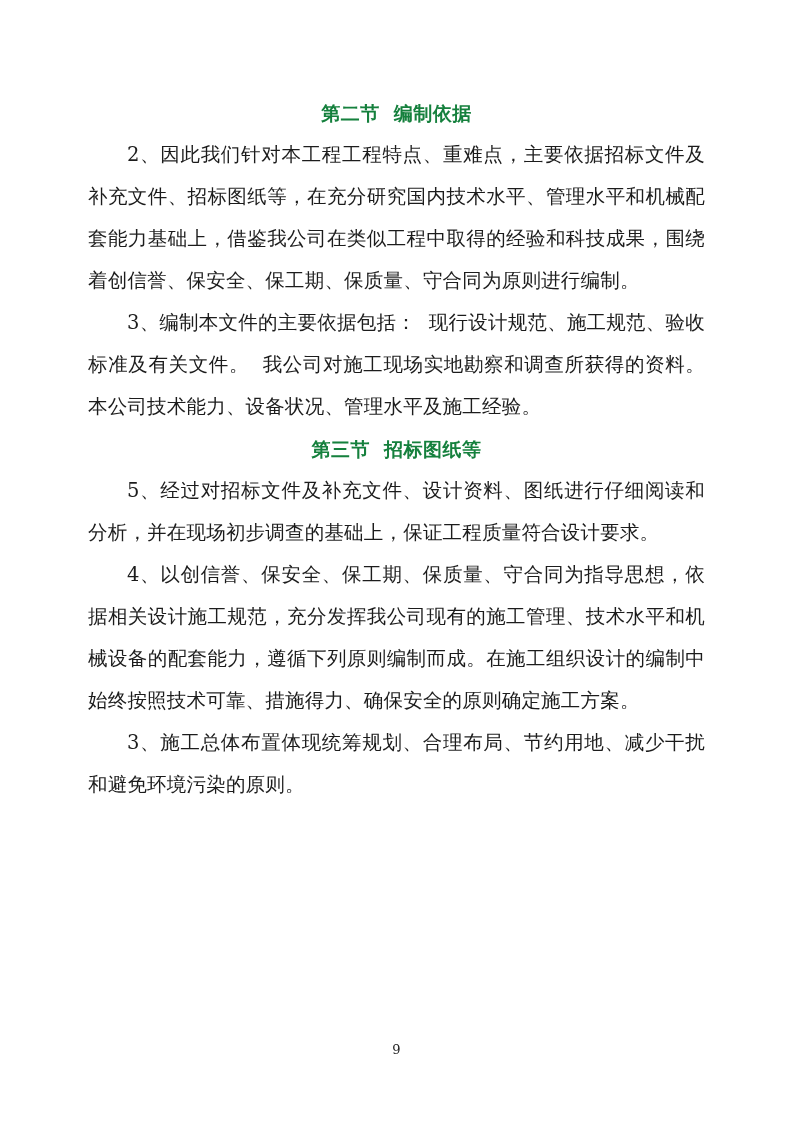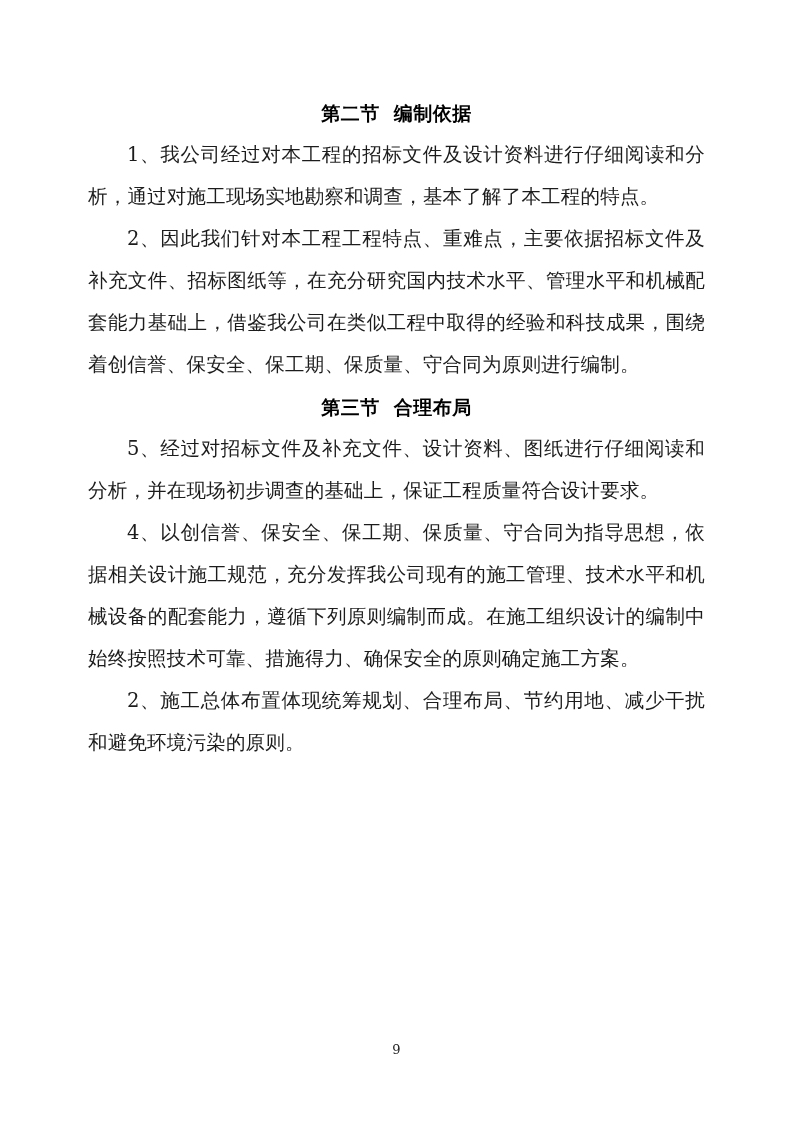--- a/index.html
+++ b/index.html
@@ -24,21 +24,21 @@
     width: 617px;
   }
   .section-heading {
     text-align: center;
     font-weight: bold;
     font-size: 19px;
     line-height: 42px;
     margin: 0 0 0 0;
     letter-spacing: 0.5px;
     white-space: pre;
-    color: #000000;
+    color: #15803d;
   }
   .para {
     font-size: 19.5px;
     line-height: 42px;
     margin: 0;
     text-align: justify;
     text-justify: inter-ideograph;
     text-indent: 2em;
     white-space: pre-wrap;
     word-break: break-all;
@@ -55,21 +55,21 @@
     font-family: "DejaVu Serif", "Liberation Serif", serif;
     color: #222222;
   }
 </style>
 </head>
 <body>
 
 <div class="page">
   <div class="content">
       <div class="section-heading">第二节  编制依据</div>
-      <div class="para">1、我公司经过对本工程的招标文件及设计资料进行仔细阅读和分析，通过对施工现场实地勘察和调查，基本了解了本工程的特点。</div>
       <div class="para">2、因此我们针对本工程工程特点、重难点，主要依据招标文件及补充文件、招标图纸等，在充分研究国内技术水平、管理水平和机械配套能力基础上，借鉴我公司在类似工程中取得的经验和科技成果，围绕着创信誉、保安全、保工期、保质量、守合同为原则进行编制。</div>
-      <div class="section-heading">第三节  合理布局</div>
+      <div class="para">3、编制本文件的主要依据包括：  现行设计规范、施工规范、验收标准及有关文件。  我公司对施工现场实地勘察和调查所获得的资料。  本公司技术能力、设备状况、管理水平及施工经验。</div>
+      <div class="section-heading">第三节  招标图纸等</div>
       <div class="para">5、经过对招标文件及补充文件、设计资料、图纸进行仔细阅读和分析，并在现场初步调查的基础上，保证工程质量符合设计要求。</div>
       <div class="para">4、以创信誉、保安全、保工期、保质量、守合同为指导思想，依据相关设计施工规范，充分发挥我公司现有的施工管理、技术水平和机械设备的配套能力，遵循下列原则编制而成。在施工组织设计的编制中始终按照技术可靠、措施得力、确保安全的原则确定施工方案。</div>
-      <div class="para">2、施工总体布置体现统筹规划、合理布局、节约用地、减少干扰和避免环境污染的原则。</div>
+      <div class="para">3、施工总体布置体现统筹规划、合理布局、节约用地、减少干扰和避免环境污染的原则。</div>
     </div>
   <div class="page-number">9</div>
 </div>
 
 </body></html>

